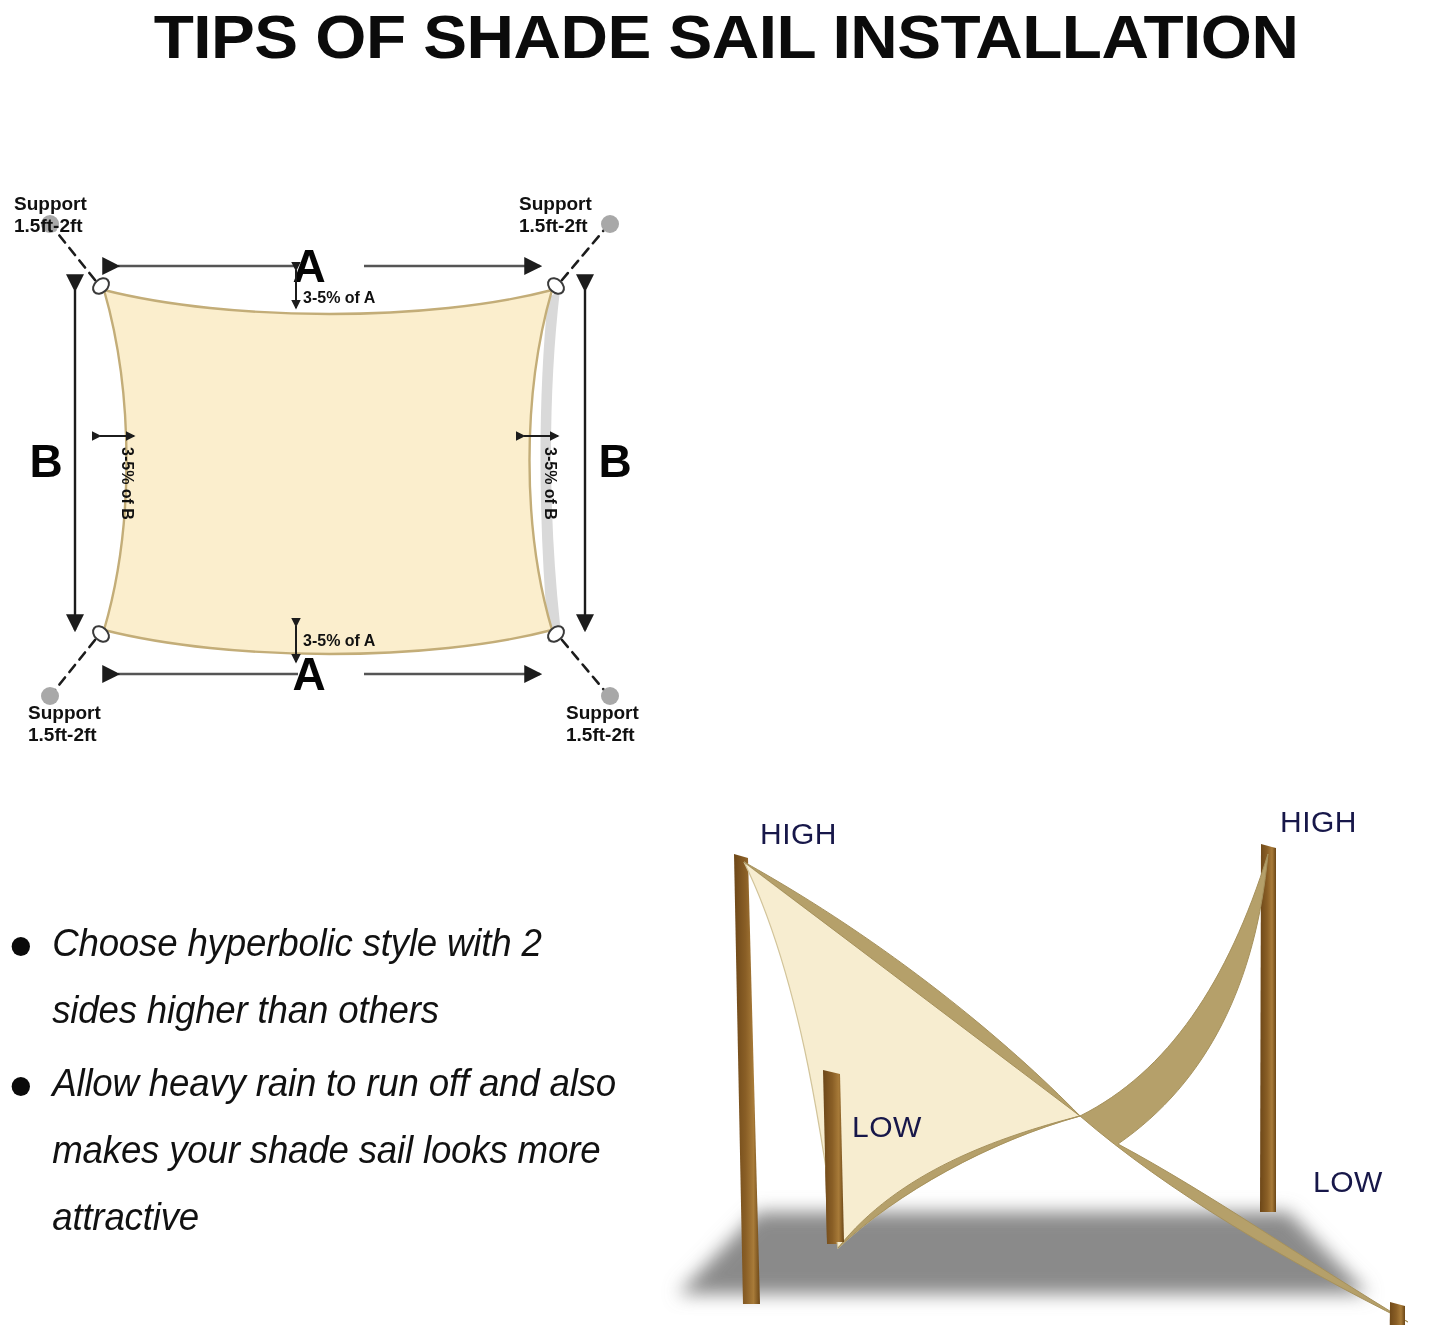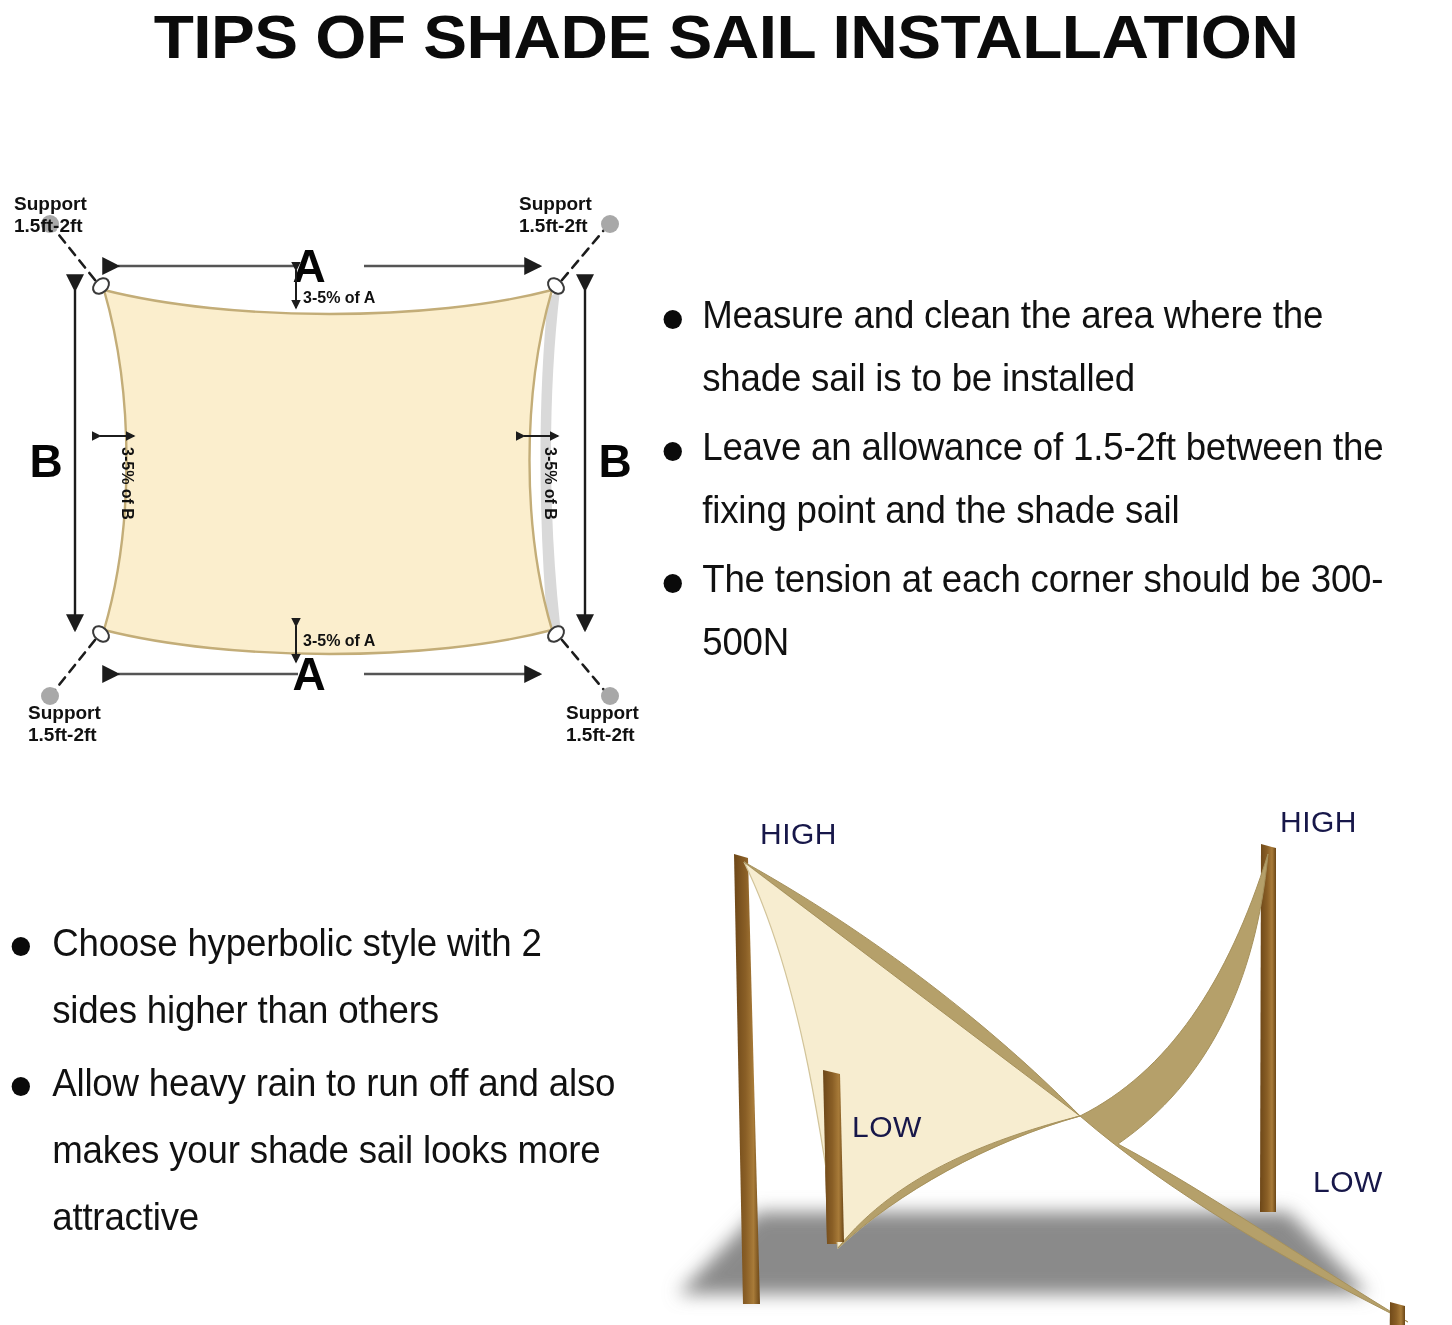--- a/index.html
+++ b/index.html
@@ -49,21 +49,21 @@
   }
   #tips-list li::before{
     content:"";
     position:absolute;left:12px;top:26px;
     width:19px;height:19px;border-radius:50%;background:#0a0a0a;
   }
 
   
   #style-list{
     position:absolute;left:2px;top:898px;width:640px;
-    list-style:none;margin:0;padding:0;
+    list-style:none;margin:0;padding:0;font-style:italic;
   }
   #style-list li{
     position:relative;
     padding-left:52px;
     margin:0 0 6px 0;
     font-size:38px;
     line-height:67px;
     font-weight:400;
     letter-spacing:-0.2px;
     transform:scaleX(0.965);
@@ -195,25 +195,20 @@
       <line x1="100" y1="274" x2="134" y2="274" stroke="#1c1c1c" stroke-width="2" marker-start="url(#tinyDn)" marker-end="url(#tinyUp)"></line>
       <text class="d-pct" x="0" y="0" transform="translate(122,285) rotate(90)">3-5% of B</text>
     </g>
 
     <g>
       <line x1="524" y1="274" x2="558" y2="274" stroke="#1c1c1c" stroke-width="2" marker-start="url(#tinyDn)" marker-end="url(#tinyUp)"></line>
       <text class="d-pct" x="0" y="0" transform="translate(545,285) rotate(90)">3-5% of B</text>
     </g>
   </svg>
 
-  <ul id="tips-list">
-    <li>Measure and clean the area where the shade sail is to be installed</li>
-    <li>Leave an allowance of 1.5-2ft between the fixing point and the shade sail</li>
-    <li>The tension at each corner should be 300-500N</li>
-  </ul>
 
   <ul id="style-list">
     <li>Choose hyperbolic style with 2 sides higher than others</li>
     <li>Allow heavy rain to run off and also makes your shade sail looks more attractive</li>
   </ul>
 
   <svg id="hyper-diagram" class="svgbox" viewBox="0 0 804 545" width="804" height="545">
 
     <defs>
       <filter id="softShadow" x="-30%" y="-60%" width="160%" height="260%">

